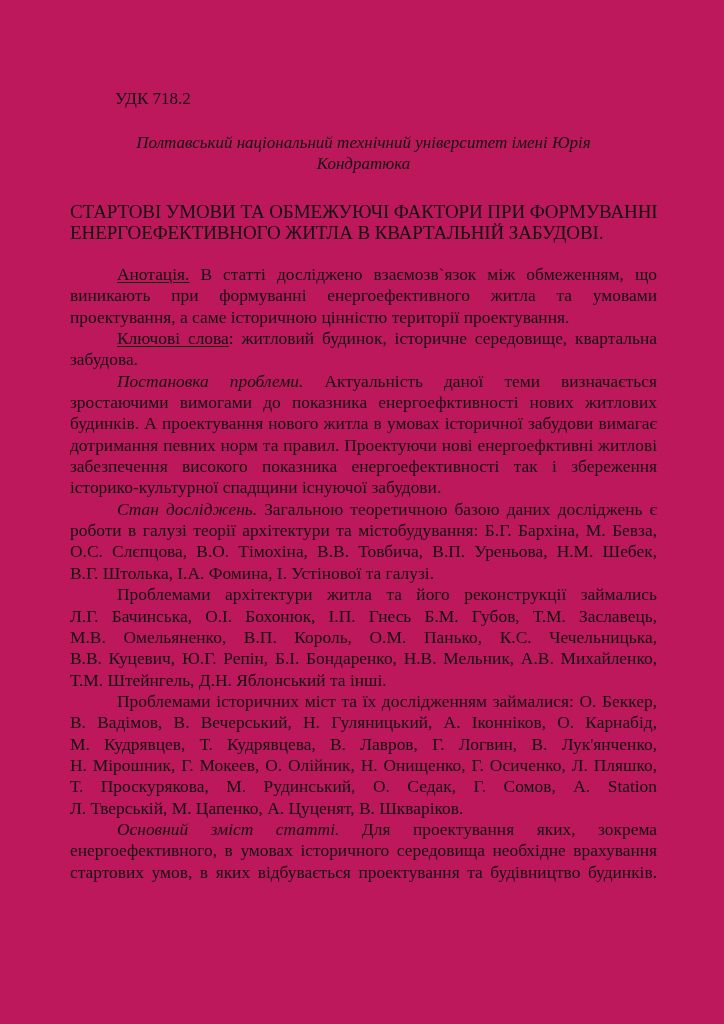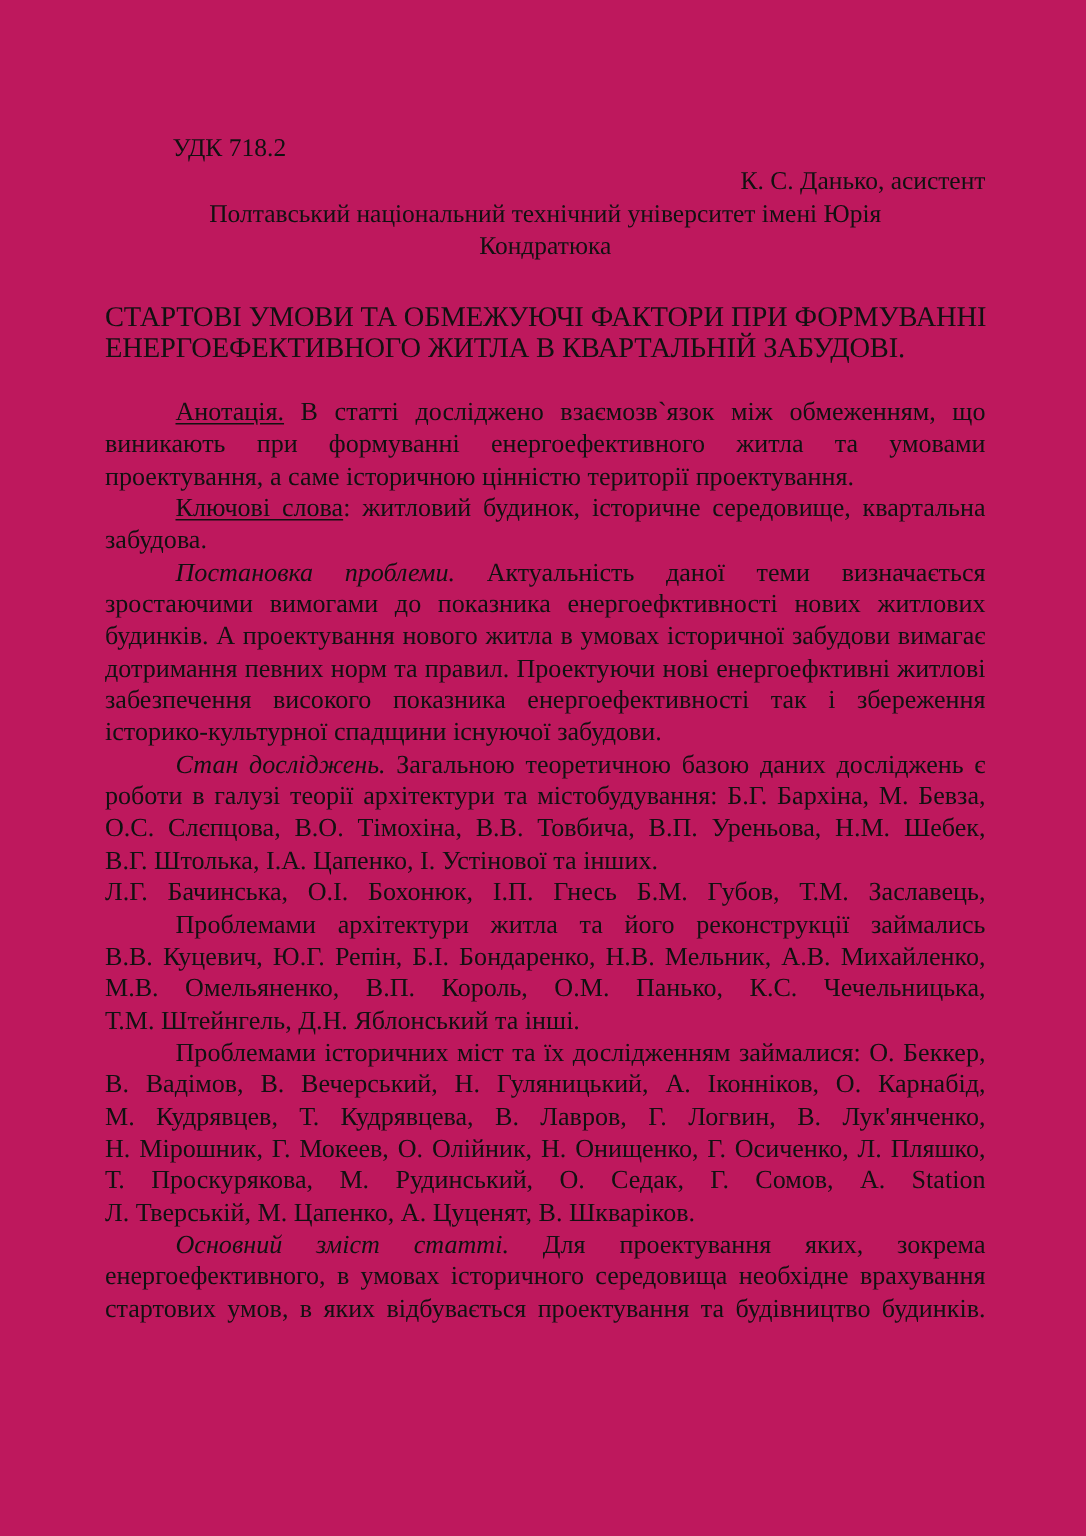--- a/index.html
+++ b/index.html
@@ -2,37 +2,36 @@
 <html><head>
 <meta charset="utf-8">
 <style>
   html, body { margin: 0; padding: 0; background: #ffffff; }
   body { width: 724px; height: 1024px; position: relative; overflow: hidden;
          font-family: "Liberation Serif", "DejaVu Serif", serif; color: #111; }
   .page { position: absolute; left: 0; top: 0; width: 724px; height: 1024px; background: #be185d; }
   .udc { position: absolute; left: 115px; top: 89px; font-size: 17px; line-height: 20px; }
   .author { position: absolute; right: 67px; top: 111px; font-size: 17px; line-height: 20px; text-align: right; }
   .affil { position: absolute; left: 70px; width: 587px; top: 132px; font-size: 17px; line-height: 21.5px;
-           text-align: center; }
+           text-align: center; font-style: italic; }
   .title { position: absolute; left: 70px; width: 587px; top: 201px; font-size: 19px; line-height: 22px;
            text-align: left; letter-spacing: -0.1px; }
   .body { position: absolute; left: 70px; width: 587px; top: 264px; font-size: 17.4px; line-height: 21.35px; }
   .ln { display: block; white-space: nowrap; height: 21.35px; }
   .j { text-align: justify; text-align-last: justify; white-space: normal; overflow: hidden; }
   .ind { padding-left: 47px; }
   .u { text-decoration: underline; text-underline-offset: 2px; margin-top: 16px; }
   .i { font-style: italic; }
 </style>
 </head>
 <body>
 
 <div class="page">
 
   <div class="udc">УДК 718.2</div>
-  <div class="author">К. С. Данько, асистент</div>
   <div class="affil">
     <span class="ln">Полтавський національний технічний університет імені Юрія</span>
     <span class="ln">Кондратюка</span>
   </div>
 
   <div class="title">
     <span class="ln">СТАРТОВІ УМОВИ ТА ОБМЕЖУЮЧІ ФАКТОРИ ПРИ ФОРМУВАННІ</span>
     <span class="ln">ЕНЕРГОЕФЕКТИВНОГО ЖИТЛА В КВАРТАЛЬНІЙ ЗАБУДОВІ.</span>
   </div>
 
@@ -55,28 +54,28 @@
       <span class="ln j">будинків. А проектування нового житла в умовах історичної забудови вимагає</span>
       <span class="ln j">дотримання певних норм та правил. Проектуючи нові енергоефктивні житлові</span>
       <span class="ln j">забезпечення високого показника енергоефективності так і збереження</span>
       <span class="ln">історико-культурної спадщини існуючої забудови.</span>
     </div>
 
     <div>
       <span class="ln j ind"><span class="i">Стан досліджень.</span><span> Загальною теоретичною базою даних досліджень є</span></span>
       <span class="ln j">роботи в галузі теорії архітектури та містобудування: Б.Г. Бархіна, М. Бевза,</span>
       <span class="ln j">О.С. Слєпцова, В.О. Тімохіна, В.В. Товбича, В.П. Уреньова, Н.М. Шебек,</span>
-      <span class="ln">В.Г. Штолька, І.А. Цапенко, І. Устінової та інших.</span>
+      <span class="ln">В.Г. Штолька, І.А. Фомина, І. Устінової та галузі.</span>
     </div>
 
     <div>
+      <span class="ln j ind">Проблемами архітектури житла та його реконструкції займались</span>
       <span class="ln j">Л.Г. Бачинська, О.І. Бохонюк, І.П. Гнесь Б.М. Губов, Т.М. Заславець,</span>
-      <span class="ln j ind">Проблемами архітектури житла та його реконструкції займались</span>
+      <span class="ln j">М.В. Омельяненко, В.П. Король, О.М. Панько, К.С. Чечельницька,</span>
       <span class="ln j">В.В. Куцевич, Ю.Г. Репін, Б.І. Бондаренко, Н.В. Мельник, А.В. Михайленко,</span>
-      <span class="ln j">М.В. Омельяненко, В.П. Король, О.М. Панько, К.С. Чечельницька,</span>
       <span class="ln">Т.М. Штейнгель, Д.Н. Яблонський та інші.</span>
     </div>
 
     <div>
       <span class="ln j ind">Проблемами історичних міст та їх дослідженням займалися: О. Беккер,</span>
       <span class="ln j">В. Вадімов, В. Вечерський, Н. Гуляницький, А. Іконніков, О. Карнабід,</span>
       <span class="ln j">М. Кудрявцев, Т. Кудрявцева, В. Лавров, Г. Логвин, В. Лук'янченко,</span>
       <span class="ln j">Н. Мірошник, Г. Мокеев, О. Олійник, Н. Онищенко, Г. Осиченко, Л. Пляшко,</span>
       <span class="ln j">Т. Проскурякова, М. Рудинський, О. Седак, Г. Сомов, А. Station</span>
       <span class="ln">Л. Тверській, М. Цапенко, А. Цуценят, В. Шкваріков.</span>

